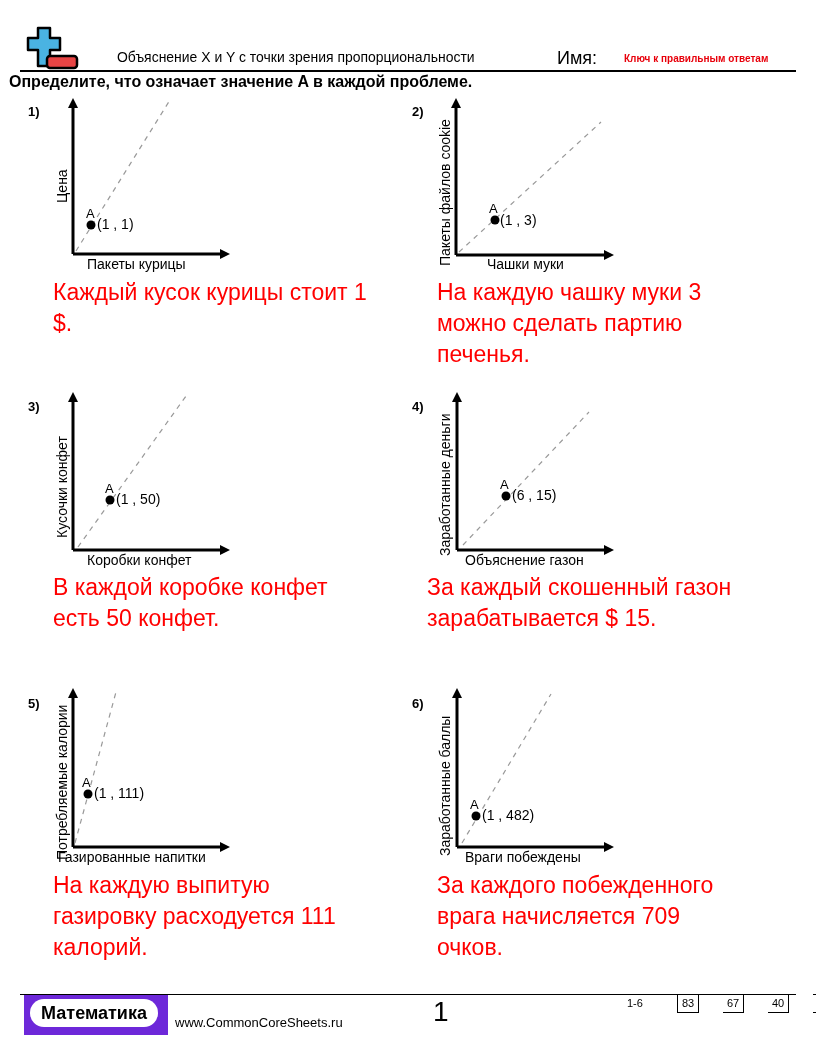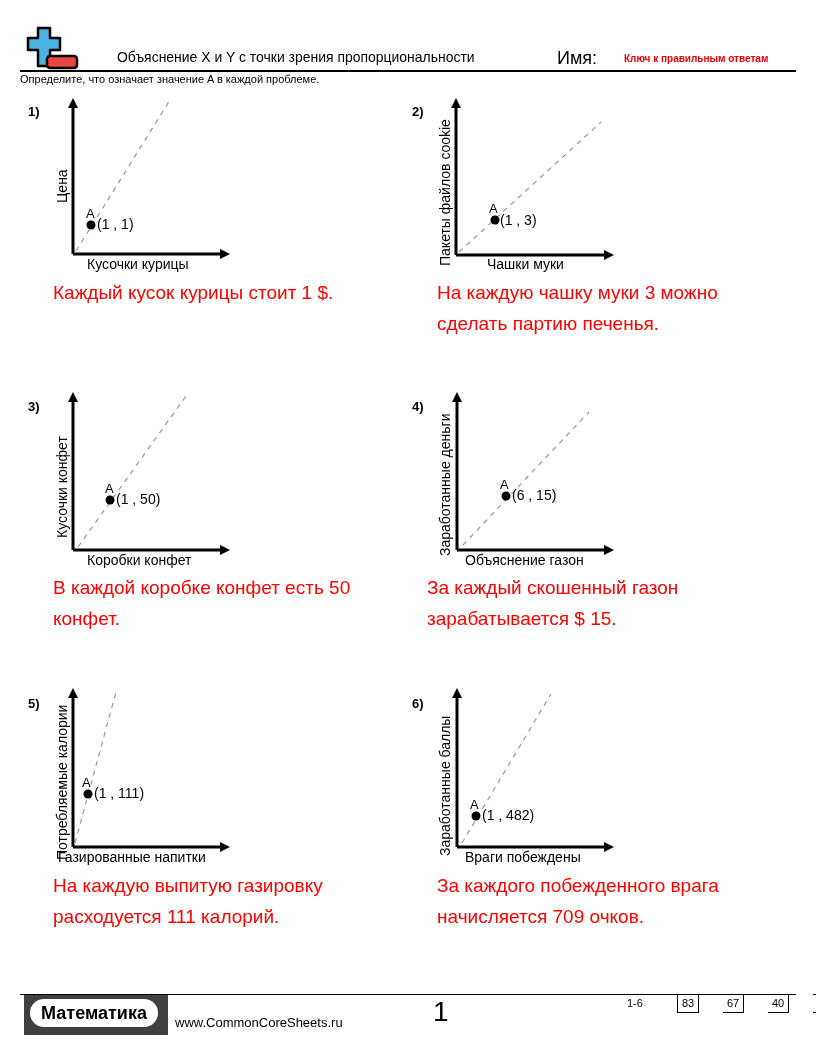--- a/index.html
+++ b/index.html
@@ -4,31 +4,31 @@
 <style>
   html, body { margin:0; padding:0; background:#fff; }
   body { width:816px; height:1056px; position:relative; overflow:hidden;
          font-family:"Liberation Sans", sans-serif; color:#000; }
   .abs { position:absolute; }
   .logo { left:24px; top:26px; width:56px; height:44px; }
   .title { left:117px; top:48px; font-size:15px; white-space:nowrap; transform:scaleX(0.93); transform-origin:left top; }
   .name-label { left:557px; top:48px; font-size:18px; }
   .answer-key { left:624px; top:53px; font-size:10px; color:#e8000b; font-weight:bold; white-space:nowrap; }
   .header-rule { left:20px; top:70px; width:776px; height:2px; background:#000; }
-  .instructions { left:20px; top:73px; font-size:11px; font-weight:normal; white-space:nowrap; }
+  .instructions { left:9px; top:73px; font-size:16px; font-weight:bold; white-space:nowrap; }
   .pnum { font-size:13px; font-weight:bold; }
   .graph { position:absolute; }
   .graph svg { position:absolute; left:0; top:0; overflow:visible; }
   .ylabel { position:absolute; font-size:14px; white-space:nowrap; transform-origin:left top; transform:rotate(-90deg); overflow:hidden; }
   .xlabel { position:absolute; font-size:14px; white-space:nowrap; overflow:hidden; }
   .pt-label { position:absolute; font-size:14px; white-space:nowrap; }
   .pt-a { position:absolute; font-size:13px; }
-  .answer { position:absolute; color:#ff0000; font-size:19px; line-height:31px; width:320px; }
+  .answer { position:absolute; color:#ff0000; font-size:23px; line-height:31px; width:320px; }
   .footer-rule { left:20px; top:994px; width:776px; height:1px; background:#000; }
-  .brand { left:24px; top:995px; width:144px; height:40px; background:#404040; }
+  .brand { left:24px; top:995px; width:144px; height:40px; background:#6d28d9; }
   .brand-pill { position:absolute; left:6px; top:4px; width:128px; height:28px; background:#fff; border-radius:14px;
                 font-size:18px; font-weight:bold; text-align:center; line-height:28px; }
   .site { left:175px; top:1015px; font-size:13px; }
   .page-num { left:433px; top:996px; font-size:28px; }
   .score-range { left:627px; top:997px; font-size:11px; }
   .scores { left:653px; top:994px; display:flex; }
   .score-cell { border:1px solid #000; border-left:none; font-size:11px; width:20px; height:17px; line-height:17px; text-align:center;margin-left:24px; }
   .score-cell:first-child { border-left:1px solid #000; }
   .score-cell.hl { background:#cfe2ff; }
 </style>
@@ -53,21 +53,21 @@
     <line x1="13" y1="158" x2="13" y2="10" stroke="#000" stroke-width="3"></line>
     <polygon points="13,2 8,12 18,12" fill="#000"></polygon>
     <line x1="13" y1="158" x2="162" y2="158" stroke="#000" stroke-width="3"></line>
     <polygon points="170,158 160,153 160,163" fill="#000"></polygon>
     <line x1="16" y1="155" x2="110" y2="4" stroke="#999" stroke-width="1.2" stroke-dasharray="5,5"></line>
     <circle cx="31" cy="129" r="4.5" fill="#000"></circle>
   </svg>
   <div class="pt-a" style="left:26px;top:110px">A</div>
   <div class="pt-label" style="left:37px;top:120px">(1 , 1)</div>
   <div class="ylabel" style="left:-6px;top:107px;width:100px">Цена</div>
-  <div class="xlabel" style="left:27px;top:160px;width:160px">Кусочки курицы</div>
+  <div class="xlabel" style="left:27px;top:160px;width:160px">Пакеты курицы</div>
 </div>
 <div class="answer" style="left:53px;top:277px">Каждый кусок курицы стоит 1 $.</div>
 
 <div class="abs pnum" style="left:412px;top:104px">2)</div>
 <div class="graph" style="left:443px;top:96px">
   <svg width="180" height="170">
     <line x1="13" y1="159" x2="13" y2="10" stroke="#000" stroke-width="3"></line>
     <polygon points="13,2 8,12 18,12" fill="#000"></polygon>
     <line x1="13" y1="159" x2="163" y2="159" stroke="#000" stroke-width="3"></line>
     <polygon points="171,159 161,154 161,164" fill="#000"></polygon>

